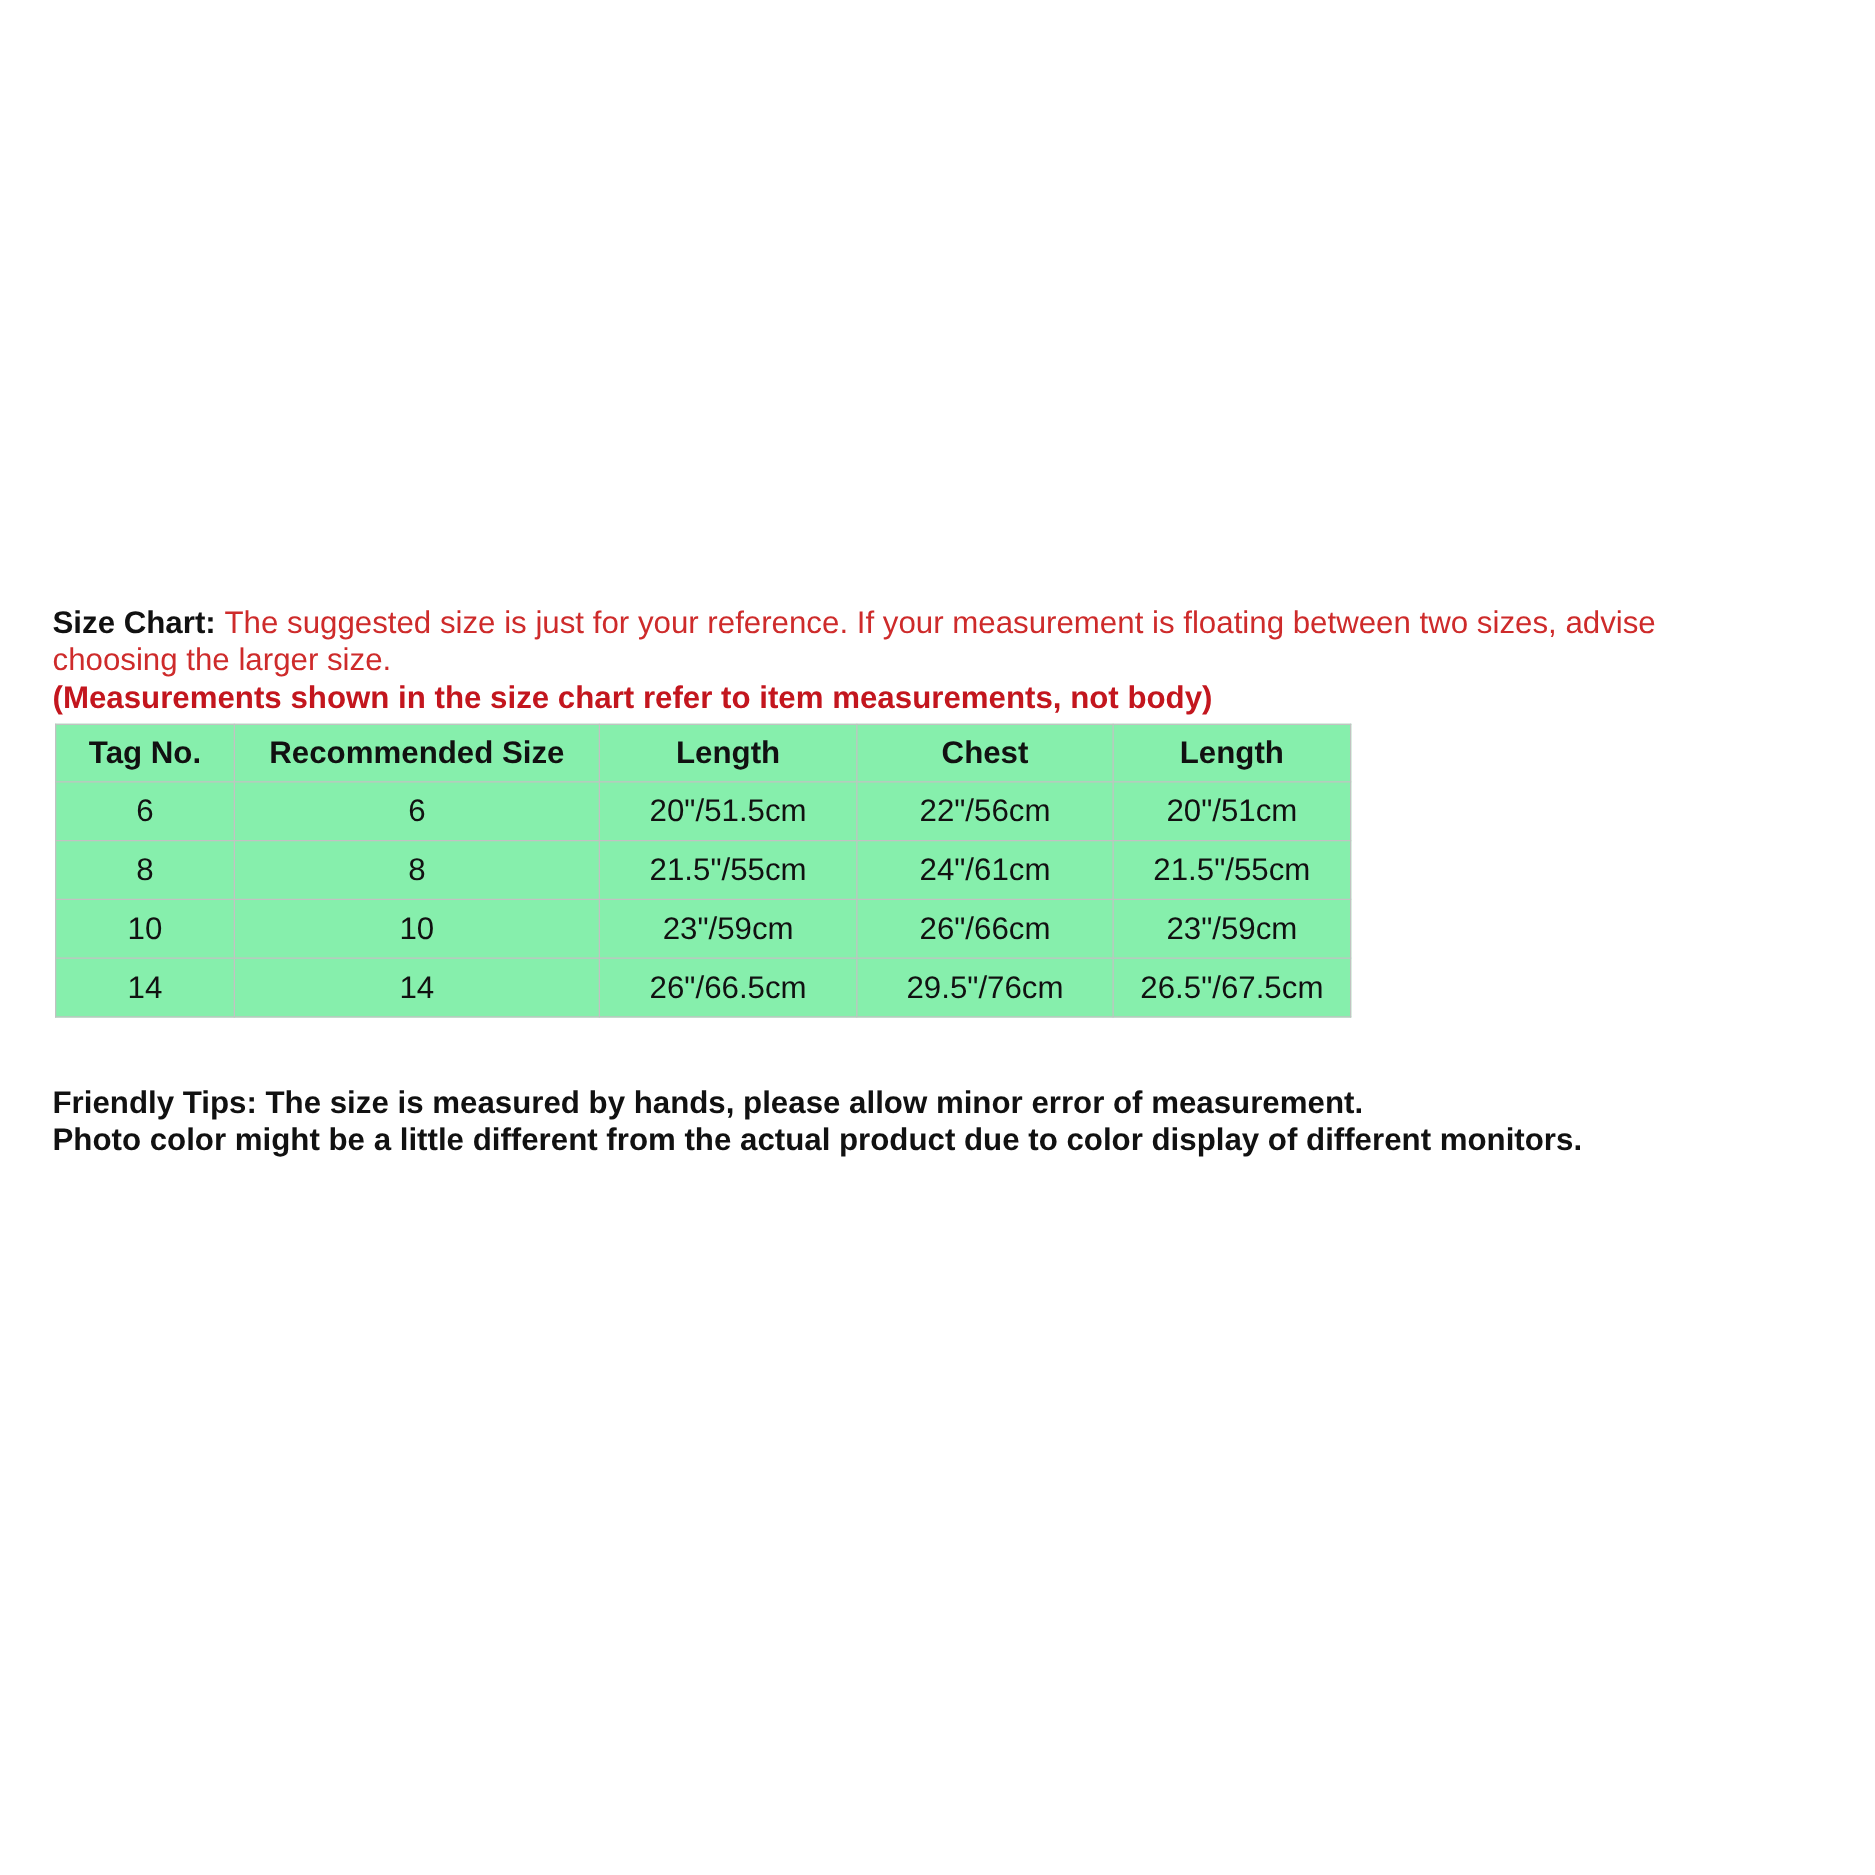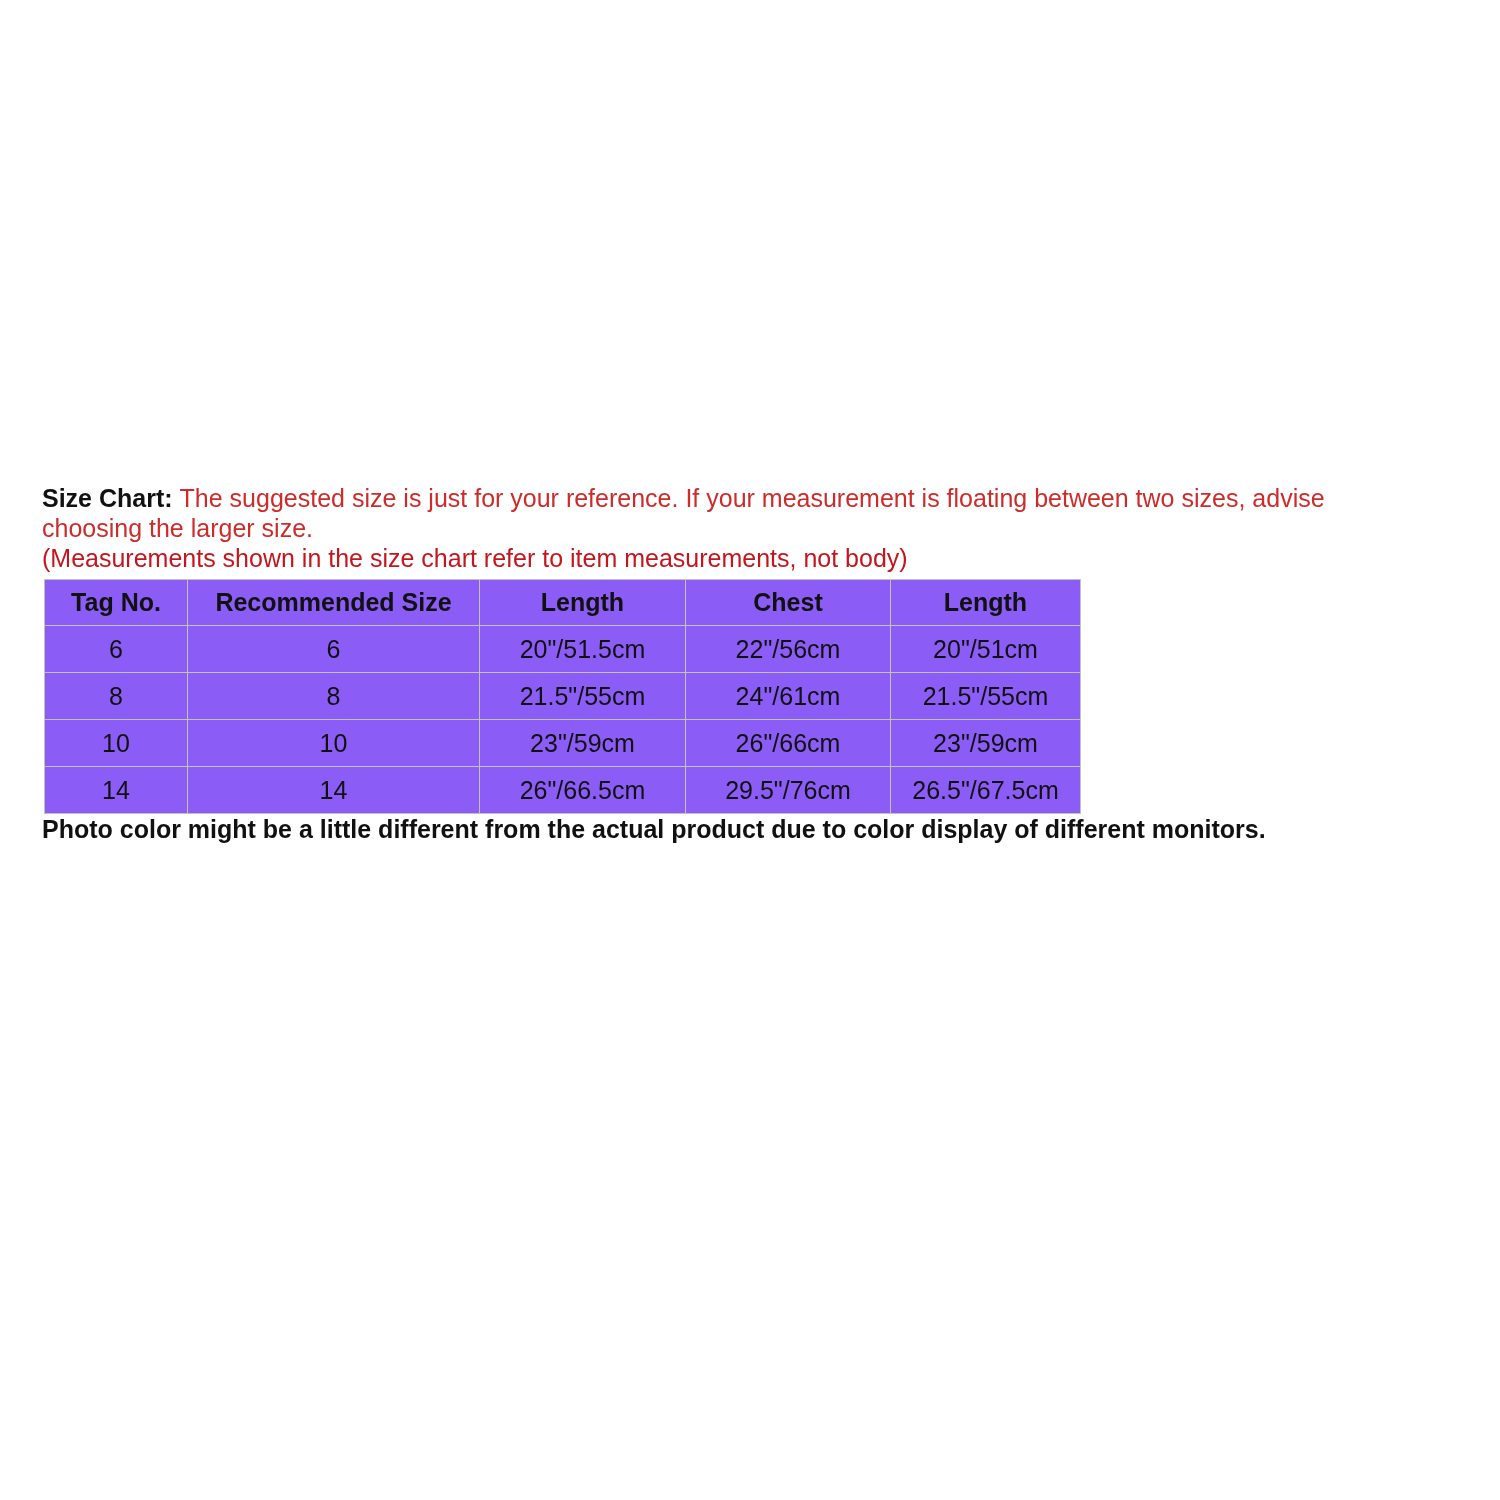--- a/index.html
+++ b/index.html
@@ -32,29 +32,29 @@
     padding-right: 7px;
   }
   .intro-text {
     color: #CE2B2B;
     font-weight: normal;
   }
   .note {
     margin: 0 0 5px 0;
     font-size: 25px;
     line-height: 30px;
-    font-weight: normal;
+    font-weight: bold;
     color: #C3161E;
   }
   table.size-table {
     border-collapse: collapse;
     table-layout: fixed;
     width: 1036px;
     margin: 6px 0 0 2px;
-    background: #8b5cf6;
+    background: #86efac;
   }
   table.size-table th,
   table.size-table td {
     border: 1px solid #c2c2c2;
     text-align: center;
     vertical-align: middle;
     font-size: 25px;
     padding: 0;
   }
   table.size-table th {
@@ -135,15 +135,16 @@
       <tr>
         <td>14</td>
         <td>14</td>
         <td>26"/66.5cm</td>
         <td>29.5"/76cm</td>
         <td>26.5"/67.5cm</td>
       </tr>
     </tbody>
   </table>
 
+  <p class="tip tip-1">Friendly Tips: The size is measured by hands, please allow minor error of measurement.</p>
   <p class="tip tip-2">Photo color might be a little different from the actual product due to color display of different monitors.</p>
 
 </div>
 
 </body></html>

